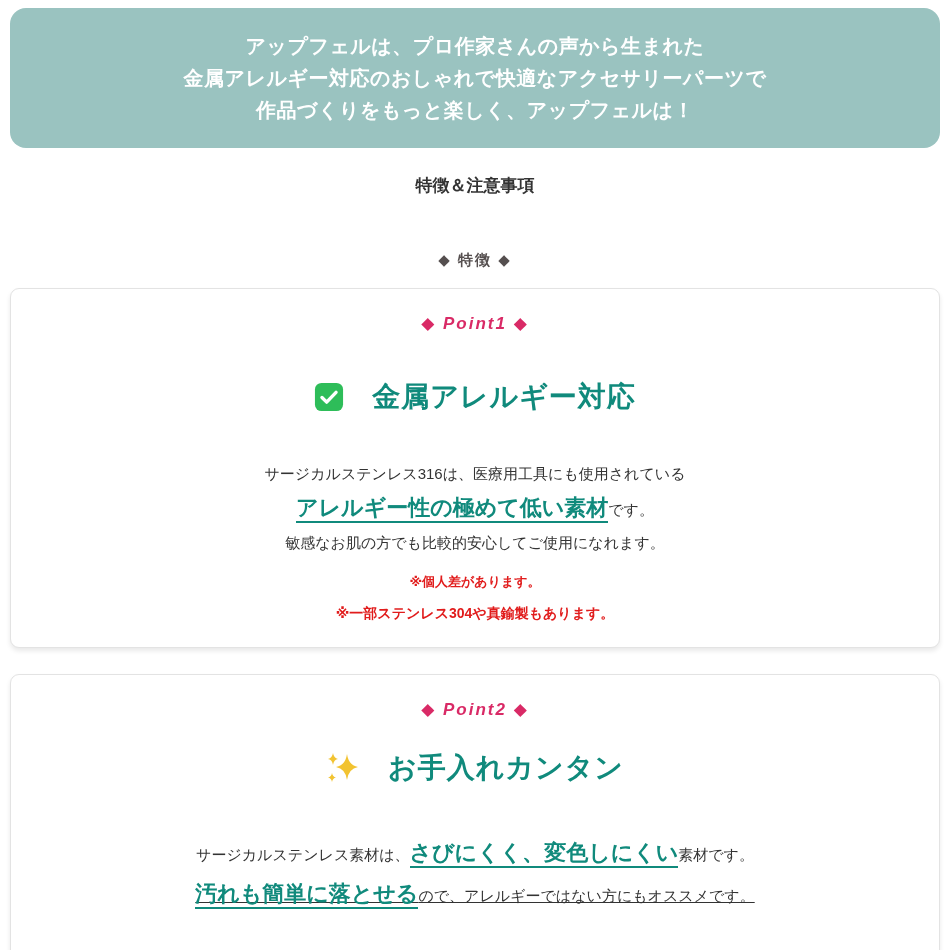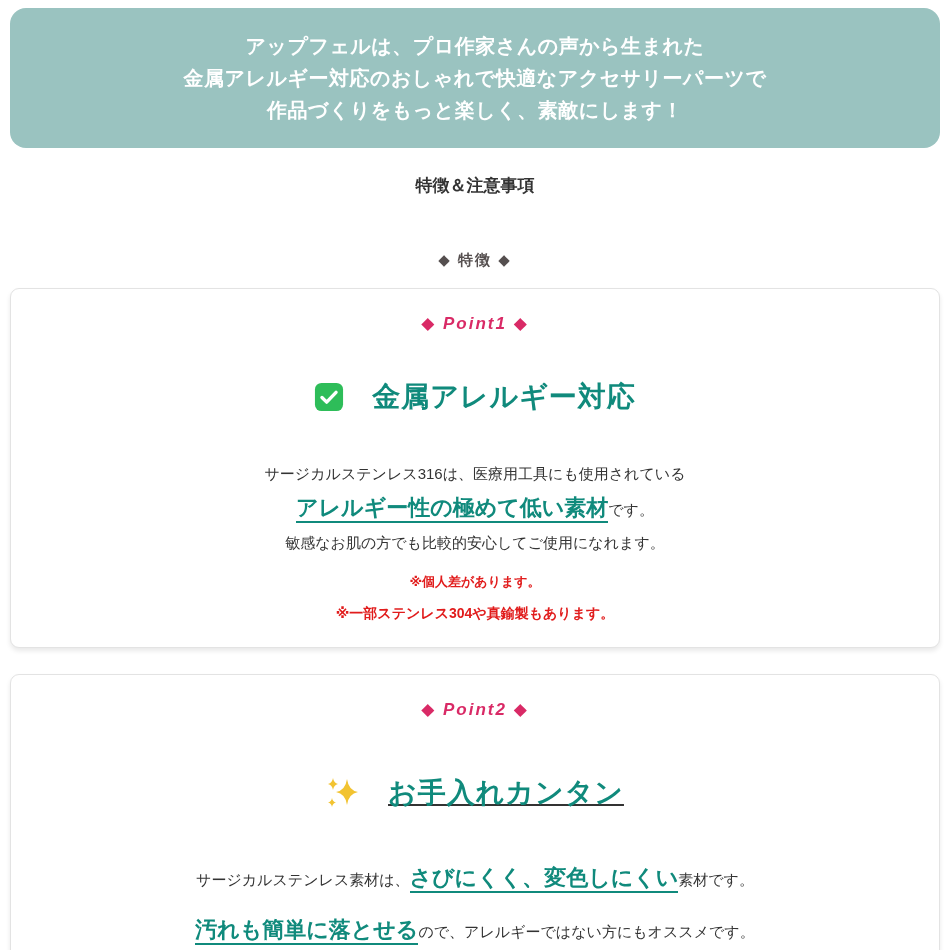--- a/index.html
+++ b/index.html
@@ -71,21 +71,21 @@
     font-style:italic;
     font-weight:bold;
     font-size:17px;
     letter-spacing:2px;
   }
   .point-heading-row{
     margin-top:44px;
     display:flex;align-items:center;justify-content:center;
     gap:28px;
   }
-  .card-2 .point-heading-row{margin-top:54px;text-decoration:underline;}
+  .card-2 .point-heading-row{margin-top:29px;}
   .point-heading{
     color:var(--teal);
     font-weight:bold;
     font-size:28px;
     letter-spacing:1px;
   }
   .icon{display:inline-flex;align-items:center;justify-content:center;}
   
   .card-body{margin-top:48px;}
   .body-line{
@@ -104,29 +104,29 @@
   .note{
     color:var(--red);
     font-weight:bold;
     font-size:13px;
     margin-top:20px;
   }
   .note-2{font-size:14px;margin-top:14px;}
   .line3{margin-top:13px;}
   .card-2 .card-body{margin-top:56px;}
   .card-2 .mixed-line{margin-top:0;}
-  .card-2 .mixed-line + .mixed-line{margin-top:30px;}
+  .card-2 .mixed-line + .mixed-line{margin-top:19px;text-decoration:underline;}
 </style>
 </head>
 <body>
 
 <div class="banner">
   <div class="banner-line">アップフェルは、プロ作家さんの声から生まれた</div>
   <div class="banner-line">金属アレルギー対応のおしゃれで快適なアクセサリーパーツで</div>
-  <div class="banner-line">作品づくりをもっと楽しく、素敵にします！</div>
+  <div class="banner-line">作品づくりをもっと楽しく、アップフェルは！</div>
 </div>
 
 <div class="section-title">特徴＆注意事項</div>
 <div class="section-subtitle">◆ 特徴 ◆</div>
 
 <div class="card card-1">
   <div class="point-label">◆ Point1 ◆</div>
 
   <div class="point-heading-row">
     <span class="icon">

